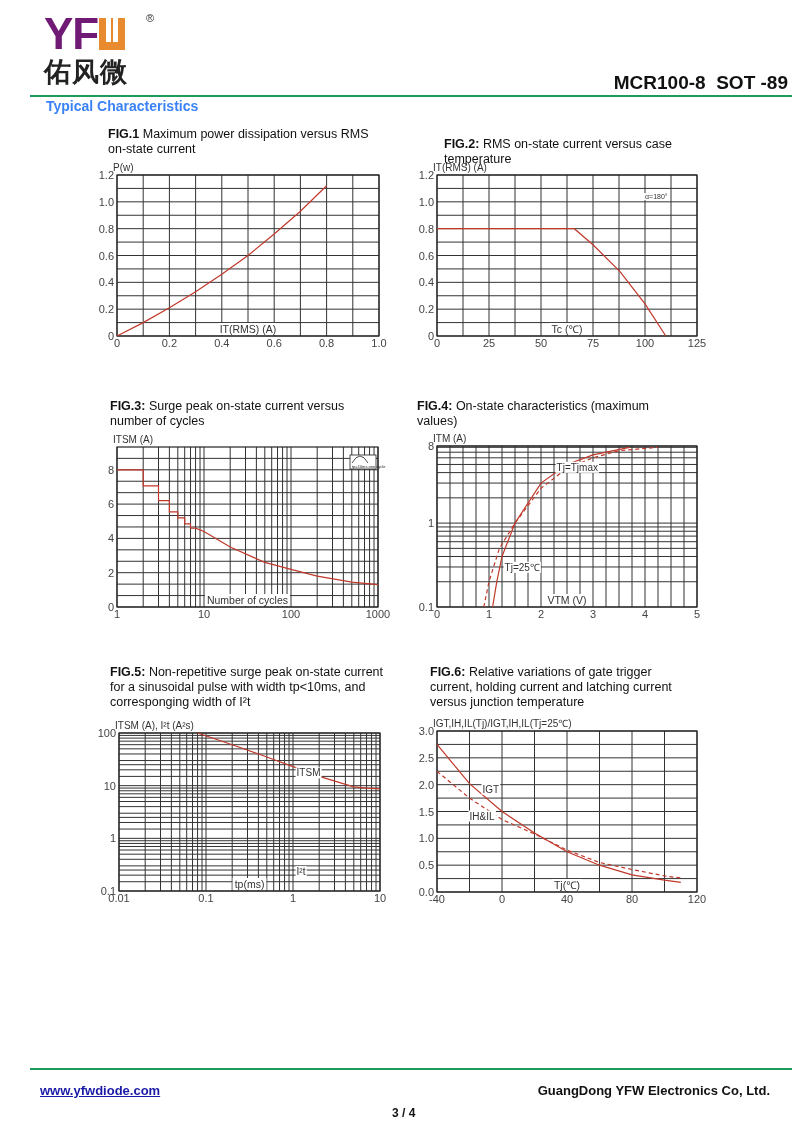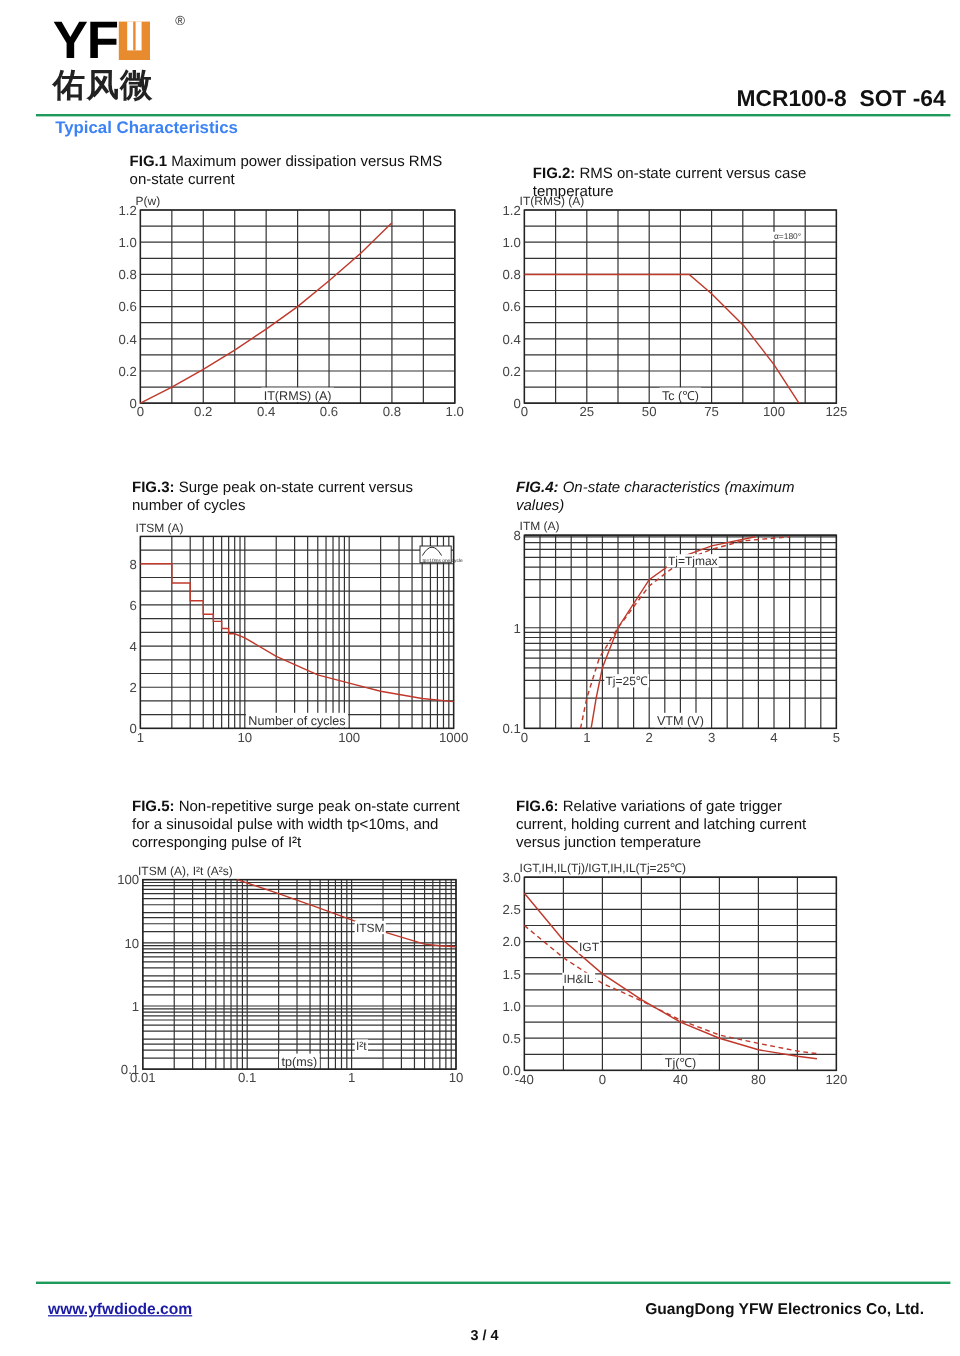--- a/index.html
+++ b/index.html
@@ -1,19 +1,19 @@
 <!DOCTYPE html>
 <html><head>
 <meta charset="utf-8">
 <style>
   html,body{margin:0;padding:0;background:#fff;}
   body{width:800px;height:1130px;position:relative;overflow:hidden;font-family:"Liberation Sans",sans-serif;color:#111;}
   .logo{position:absolute;left:44px;top:14px;}
   .logo-latin{font-family:"Liberation Sans",sans-serif;font-weight:bold;font-size:44px;line-height:40px;letter-spacing:-1px;}
-  .logo-y,.logo-f{color:#000000;}
+  .logo-y,.logo-f{color:#701a75;}
   .logo-u{display:inline-block;width:26px;height:32px;background:#e88a2e;position:relative;vertical-align:top;margin-top:4px;margin-left:1px;}
   .logo-u:after{content:"";position:absolute;left:7px;top:0;width:12px;height:24px;background:#fff;}
   .logo-u:before{content:"";position:absolute;left:12px;top:0;width:2px;height:24px;background:#e88a2e;z-index:2;}
   .logo-reg{position:absolute;left:102px;top:-2px;font-size:11px;color:#333;}
   .logo-cn{font-family:"DejaVu Sans",sans-serif;font-weight:bold;font-size:27px;line-height:32px;letter-spacing:1px;color:#222;margin-top:2px;}
   .part{position:absolute;right:12px;top:72px;font-weight:bold;font-size:19px;white-space:pre;}
   .hr-top{position:absolute;left:30px;right:8px;top:95px;height:2px;background:#1e9a5a;}
   .section{position:absolute;left:46px;top:98px;font-weight:bold;font-size:14px;color:#3b82f6;}
   .fig-title{font-size:12.5px;line-height:15px;position:absolute;white-space:nowrap;}
   .fig-title b{font-weight:bold;}
@@ -24,21 +24,21 @@
   .footer-company{position:absolute;right:30px;top:1083px;font-size:13px;font-weight:bold;}
 </style>
 </head>
 <body>
 
 <div class="logo">
   <div class="logo-latin"><span class="logo-y">YF</span><span class="logo-u"></span></div>
   <span class="logo-reg">®</span>
   <div class="logo-cn">佑风微</div>
 </div>
-<div class="part">MCR100-8  SOT -64</div>
+<div class="part">MCR100-8  SOT -89</div>
 <div class="hr-top"></div>
 <div class="section">Typical Characteristics</div>
 
 <div id="figs">
     <svg width="800" height="1130" style="position:absolute;left:0;top:0;">
       <g>
         <g>
           <line x1="117" y1="175" x2="117" y2="336" stroke="#333" stroke-width="1"></line>
           <line x1="143.2" y1="175" x2="143.2" y2="336" stroke="#333" stroke-width="1"></line>
           <line x1="169.4" y1="175" x2="169.4" y2="336" stroke="#333" stroke-width="1"></line>
@@ -386,21 +386,21 @@
         <polyline points="437.0,771.3 469.5,798.1 502.0,819.5 534.5,834.0 567.0,850.1 599.5,862.5 632.0,869.5 664.5,875.9 680.8,878.0" fill="none" stroke="#c0392b" stroke-width="1.2" stroke-dasharray="4,3"></polyline>
         <rect x="481.5" y="783.7166748046875" width="18.671875" height="11" fill="#fff"></rect>
         <text x="482.5" y="792.7166666666667" font-size="10" fill="#333">IGT</text>
         <rect x="468.5" y="810.5499877929688" width="27.4482421875" height="11" fill="#fff"></rect>
         <text x="469.5" y="819.55" font-size="10" fill="#333">IH&amp;IL</text>
       </g>
     </svg>
     <div class="fig-title" style="left: 108px; top: 127px;"><b>FIG.1</b><span> Maximum power dissipation versus RMS</span><br><span>on-state current</span></div>
     <div class="fig-title" style="left: 430px; top: 137px; margin-left: 14px;"><b>FIG.2:</b><span> RMS on-state current versus case</span><br><span>temperature</span></div>
     <div class="fig-title" style="left: 110px; top: 399px;"><b>FIG.3:</b><span> Surge peak on-state current versus</span><br><span>number of cycles</span></div>
-    <div class="fig-title" style="left: 430px; top: 399px; font-style: italic;"><b>FIG.4:</b><span> On-state characteristics (maximum</span><br><span>values)</span></div>
-    <div class="fig-title" style="left: 110px; top: 665px;"><b>FIG.5:</b><span> Non-repetitive surge peak on-state current</span><br><span>for a sinusoidal pulse with width tp&lt;10ms, and</span><br><span>corresponging pulse of I²t</span></div>
+    <div class="fig-title" style="left: 417px; top: 399px;"><b>FIG.4:</b><span> On-state characteristics (maximum</span><br><span>values)</span></div>
+    <div class="fig-title" style="left: 110px; top: 665px;"><b>FIG.5:</b><span> Non-repetitive surge peak on-state current</span><br><span>for a sinusoidal pulse with width tp&lt;10ms, and</span><br><span>corresponging width of I²t</span></div>
     <div class="fig-title" style="left: 430px; top: 665px;"><b>FIG.6:</b><span> Relative variations of gate trigger</span><br><span>current, holding current and latching current</span><br><span>versus junction temperature</span></div>
   </div>
 
 <div class="hr-bot"></div>
 <a class="footer-link">www.yfwdiode.com</a>
 <div class="footer-page">3 / 4</div>
 <div class="footer-company">GuangDong YFW Electronics Co, Ltd.</div>
 
 </body></html>

